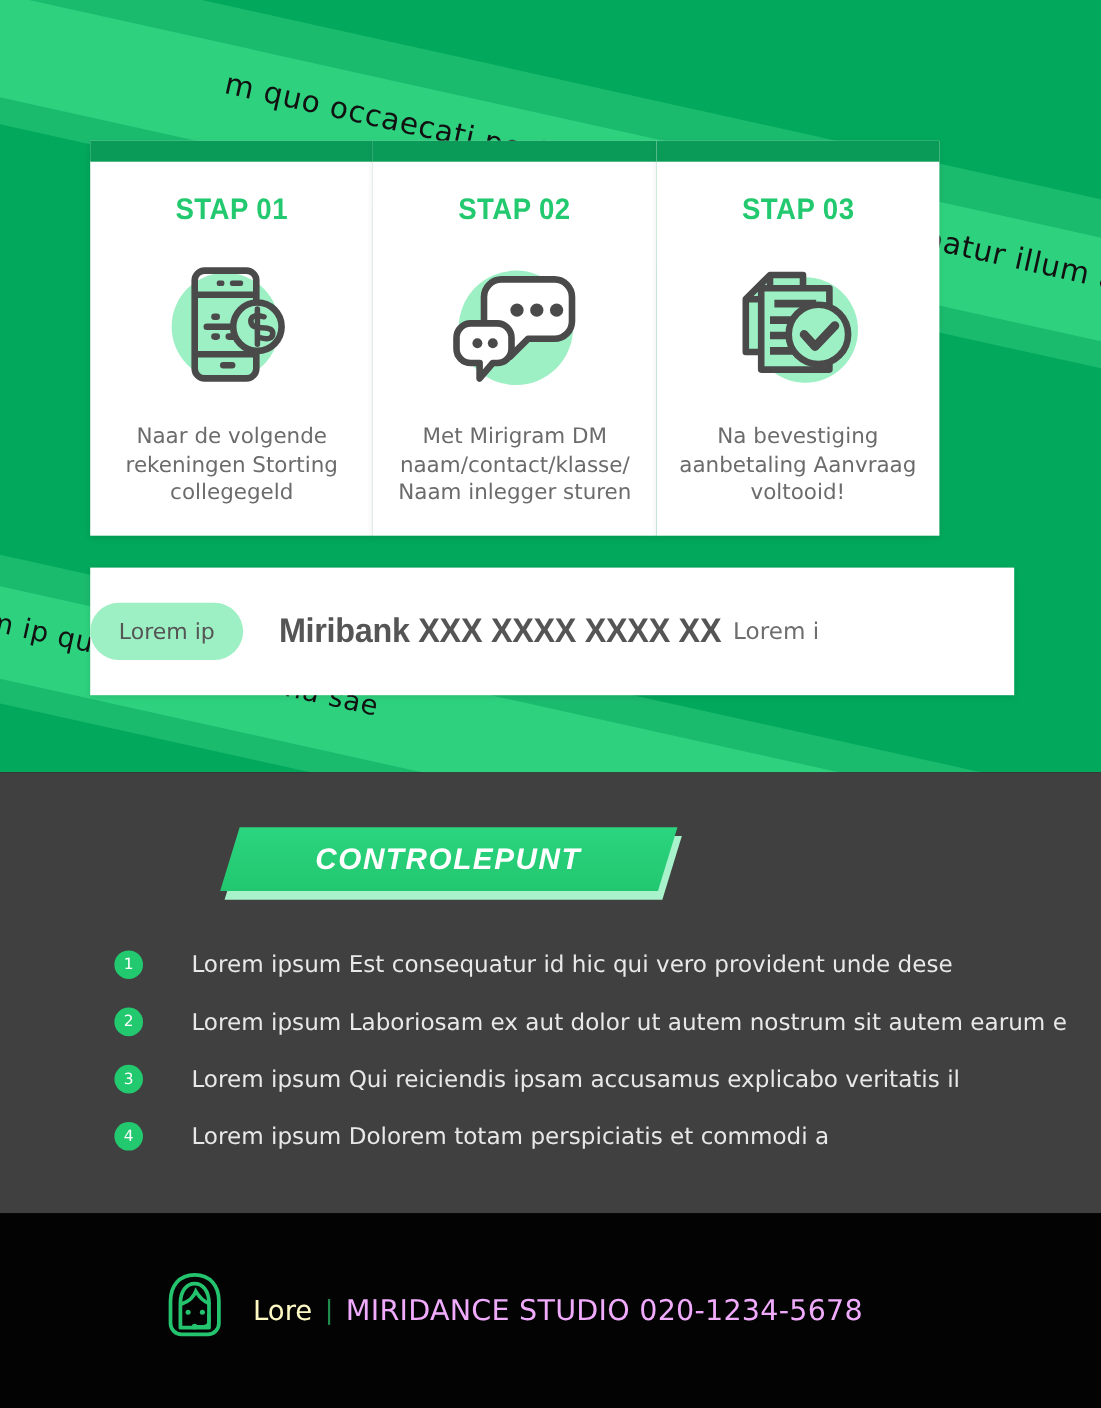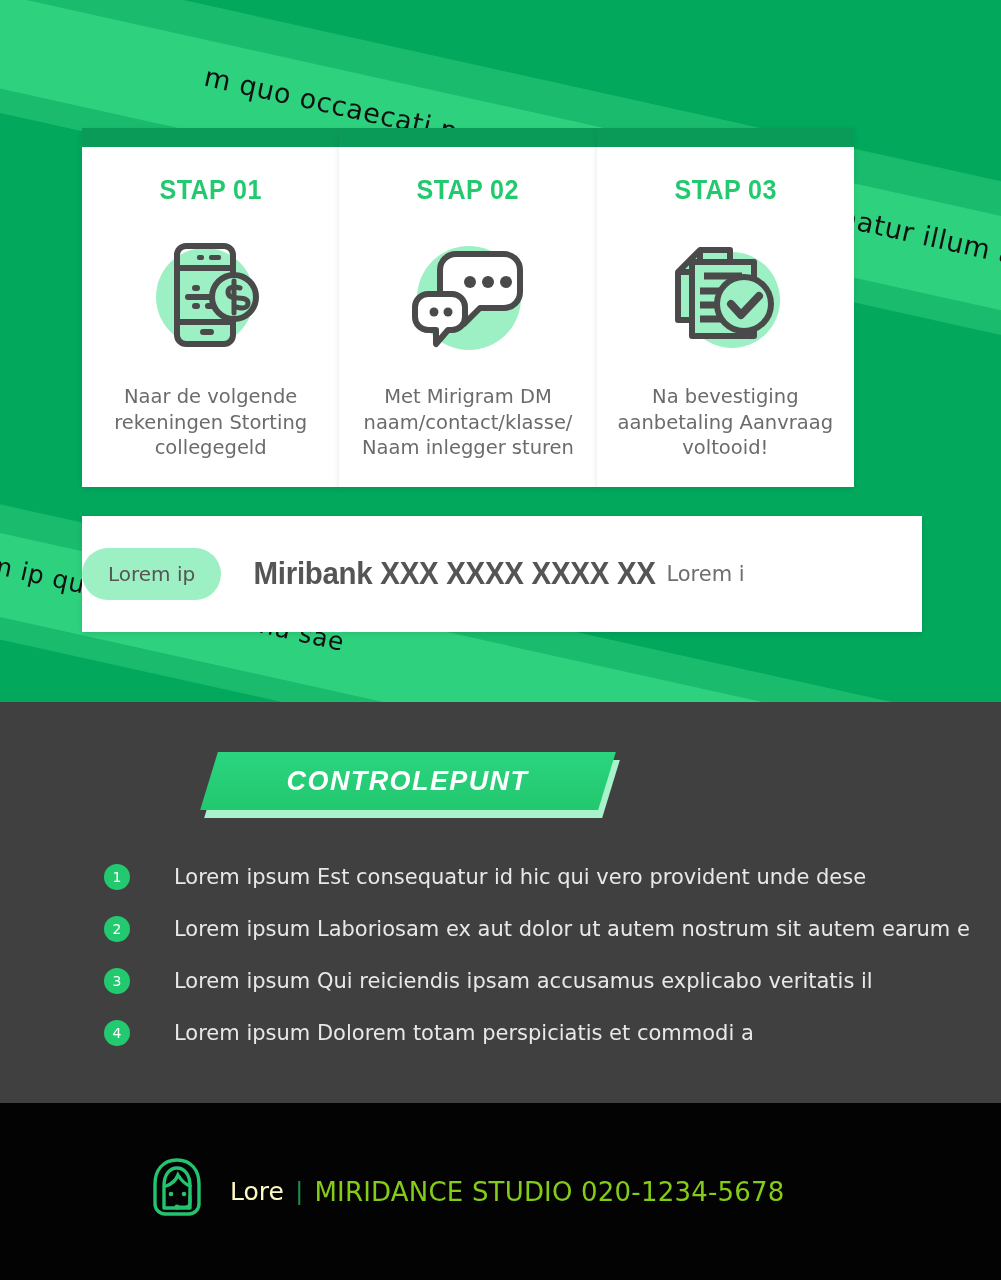--- a/index.html
+++ b/index.html
@@ -271,21 +271,21 @@
     color: #fef9c3;
     font-size: 25px;
     font-family: "DejaVu Sans", sans-serif;
   }
   .footer-sep {
     margin: 0 12px;
     color: #1F8C4E;
     font-size: 25px;
   }
   .footer-contact {
-    color: #84cc16;
+    color: #f0abfc;
     font-size: 26px;
     letter-spacing: 0.2px;
     font-family: "DejaVu Sans", sans-serif;
     white-space: nowrap;
   }
 </style>
 </head>
 <body>
 
 <div class="page">

